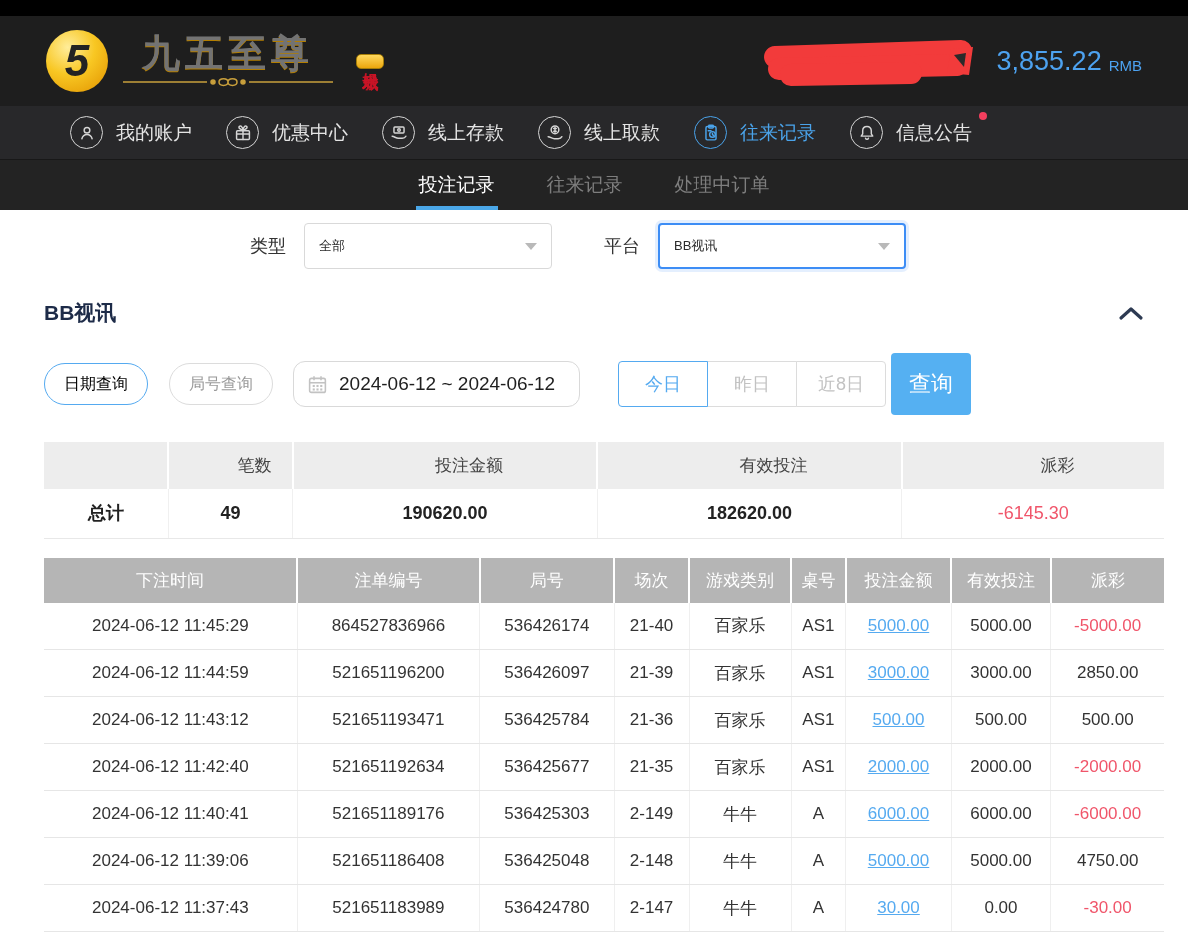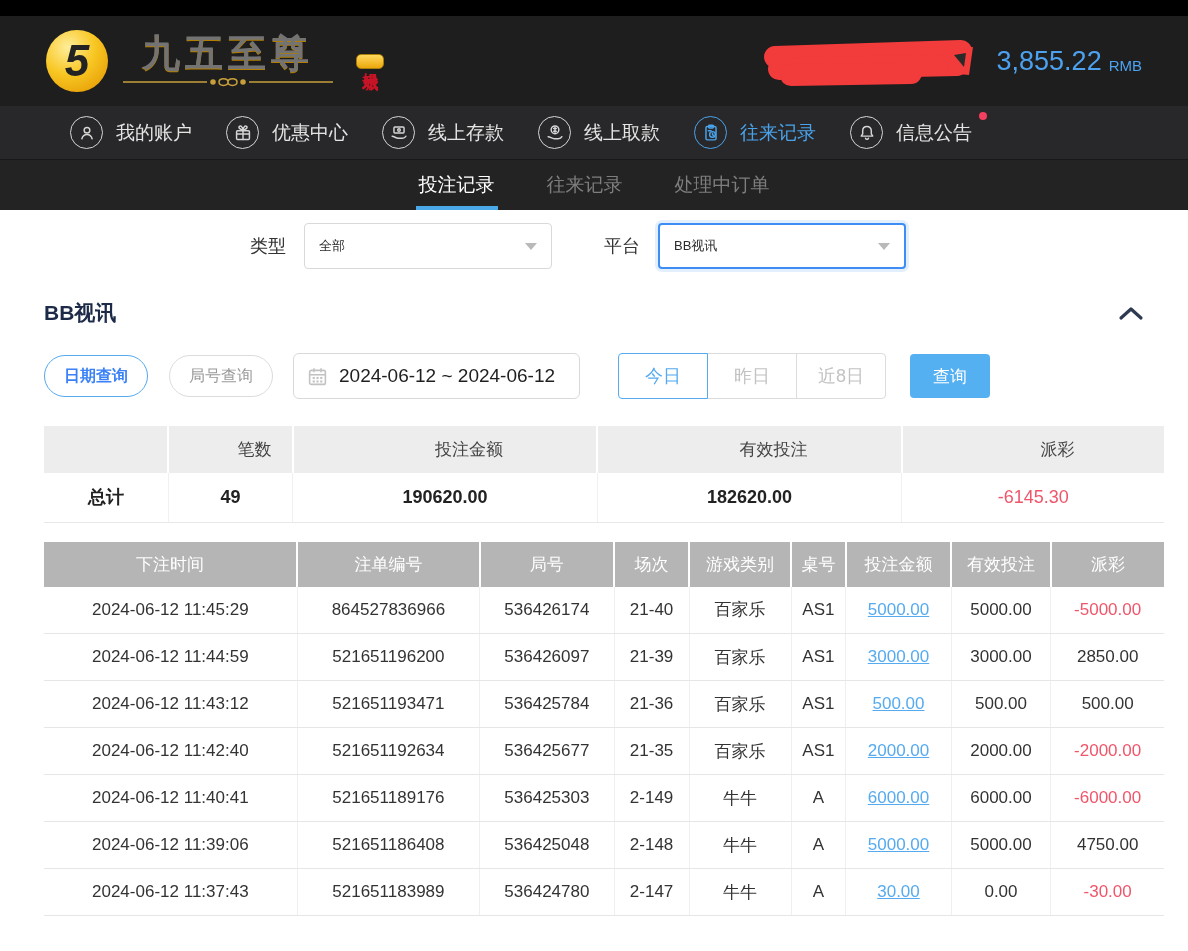--- a/index.html
+++ b/index.html
@@ -61,35 +61,35 @@
 
   
   .section-head { display:flex; justify-content:space-between; align-items:center;
     margin:30px 44px 0; }
   .section-title { font-size:21px; font-weight:bold; color:#1d2b48; }
   .collapse-btn { cursor:pointer; display:flex; align-items:center; }
 
   
   .query-row { display:flex; align-items:center; margin:26px 44px 0; }
   .pill { height:42px; padding:0 19px; border-radius:21px; border:1px solid #55aaf0;
-    color:#3b82f6; font-size:16px; font-weight:bold; display:flex; align-items:center;
+    color:#000000; font-size:16px; font-weight:normal; display:flex; align-items:center;
     background:#fff; cursor:pointer; }
   .pill.inactive { border-color:#dcdcdc; color:#9a9a9a; font-weight:normal; margin-left:21px; }
   .date-input { margin-left:20px; width:287px; height:46px; border:1px solid #d9d9d9;
-    border-radius:6px; display:flex; align-items:center; gap:11px; padding:0 13px;
+    border-radius:12px; display:flex; align-items:center; gap:11px; padding:0 13px;
     font-size:19px; color:#1f1f1f; cursor:pointer; }
   .btn-group { display:flex; margin-left:38px; }
   .qbtn { width:90px; height:46px; display:flex; align-items:center; justify-content:center;
     font-size:18px; border:1px solid #dcdcdc; background:#fff; color:#c2c2c2; cursor:pointer; }
   .qbtn + .qbtn { margin-left:-1px; }
   .qbtn:first-child { border-radius:4px 0 0 4px; }
   .qbtn:last-child { border-radius:0 4px 4px 0; }
   .qbtn.active { border-color:#55aaf0; color:#55aaf0; z-index:1; }
-  .search-btn { margin-left:24px; width:80px; height:44px; background:#55b0f2; color:#fff;
-    font-size:17px; border:none; border-radius:4px; cursor:pointer; }
+  .search-btn { margin-left:5px; width:80px; height:62px; background:#55b0f2; color:#fff;
+    font-size:22px; border:none; border-radius:4px; cursor:pointer; }
 
   
   .summary-table { margin:27px 24px 0 44px; width:1120px; border-collapse:collapse; table-layout:fixed; }
   .summary-table th { background:#ededed; font-weight:normal; font-size:17px; color:#444;
     height:47px; border-right:2px solid #fff; text-align:center;padding-left:48px; }
   .summary-table th:last-child { border-right:none; }
   .summary-table td { height:49px; text-align:center; font-size:18px; font-weight:bold;
     color:#222; border-right:1px solid #f0f0f0; border-bottom:1px solid #e8e8e8; background:#fff; }
   .summary-table td:last-child { border-right:none; }
   .summary-table td.neg { color:#f0556a; font-weight:normal; }

